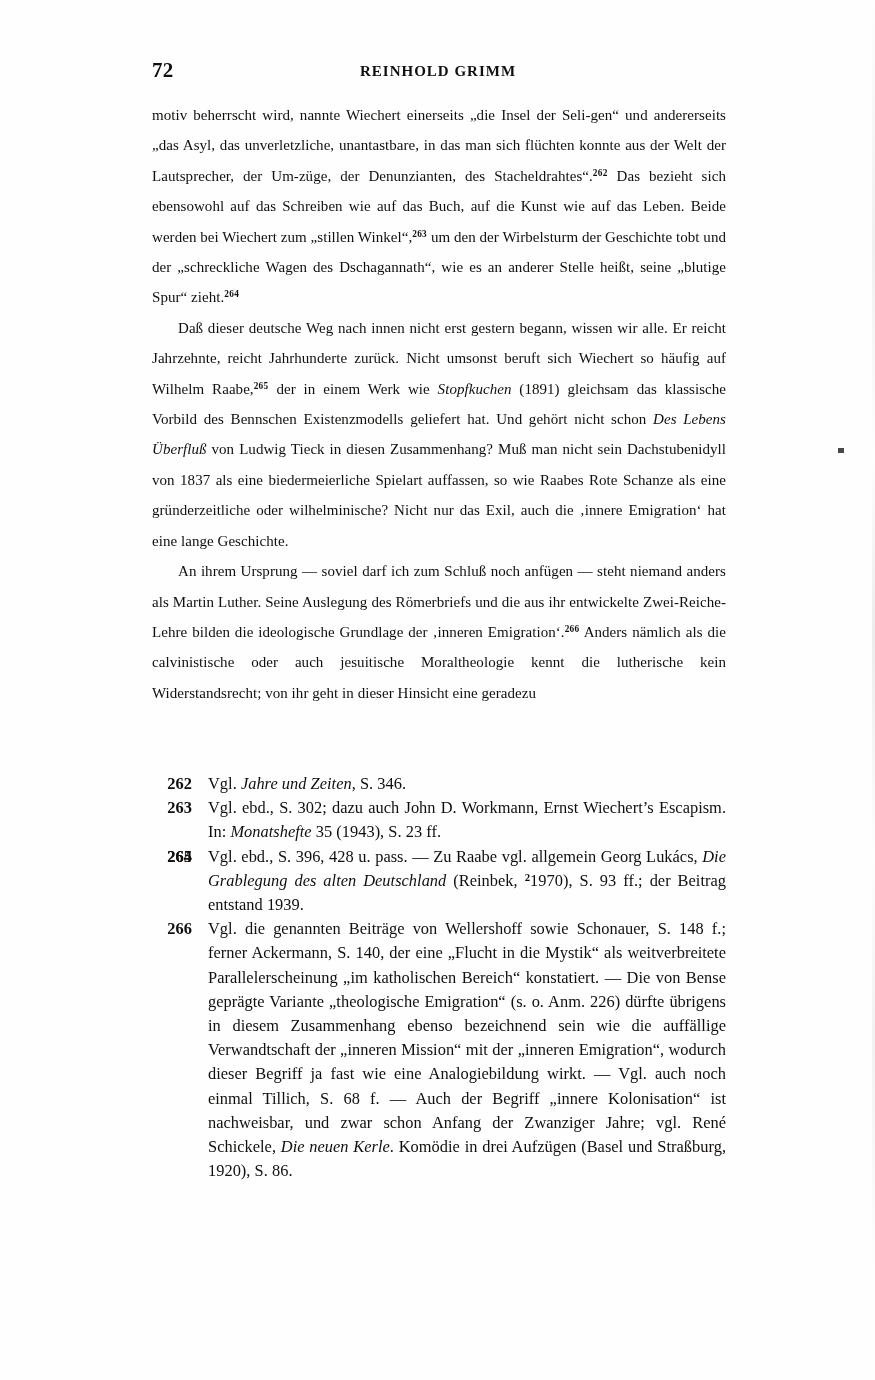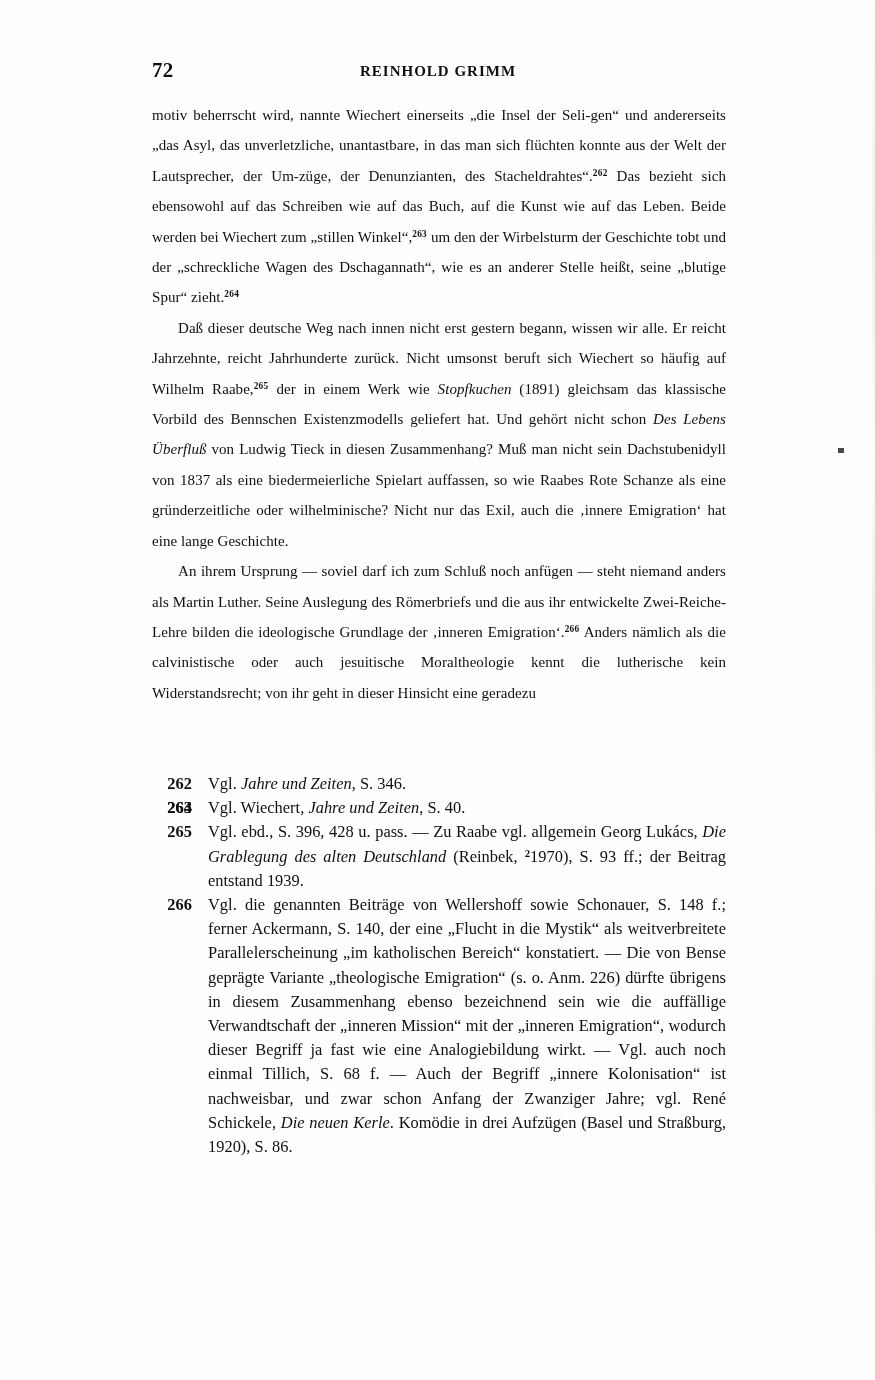--- a/index.html
+++ b/index.html
@@ -149,22 +149,22 @@
   </div>
 
   <div class="body-block">
       <p class="para">motiv beherrscht wird, nannte Wiechert einerseits „die Insel der Seli-gen“ und andererseits „das Asyl, das unverletzliche, unantastbare, in das man sich flüchten konnte aus der Welt der Lautsprecher, der Um-züge, der Denunzianten, des Stacheldrahtes“.<sup class="fnref">262</sup> Das bezieht sich ebensowohl auf das Schreiben wie auf das Buch, auf die Kunst wie auf das Leben. Beide werden bei Wiechert zum „stillen Winkel“,<sup class="fnref">263</sup> um den der Wirbelsturm der Geschichte tobt und der „schreckliche Wagen des Dschagannath“, wie es an anderer Stelle heißt, seine „blutige Spur“ zieht.<sup class="fnref">264</sup></p>
       <p class="para indent">Daß dieser deutsche Weg nach innen nicht erst gestern begann, wissen wir alle. Er reicht Jahrzehnte, reicht Jahrhunderte zurück. Nicht umsonst beruft sich Wiechert so häufig auf Wilhelm Raabe,<sup class="fnref">265</sup> der in einem Werk wie <i>Stopfkuchen</i> (1891) gleichsam das klassische Vorbild des Bennschen Existenzmodells geliefert hat. Und gehört nicht schon <i>Des Lebens Überfluß</i> von Ludwig Tieck in diesen Zusammenhang? Muß man nicht sein Dachstubenidyll von 1837 als eine biedermeierliche Spielart auffassen, so wie Raabes Rote Schanze als eine gründerzeitliche oder wilhelminische? Nicht nur das Exil, auch die ‚innere Emigration‘ hat eine lange Geschichte.</p>
       <p class="para indent">An ihrem Ursprung — soviel darf ich zum Schluß noch anfügen — steht niemand anders als Martin Luther. Seine Auslegung des Römerbriefs und die aus ihr entwickelte Zwei-Reiche-Lehre bilden die ideologische Grundlage der ‚inneren Emigration‘.<sup class="fnref">266</sup> Anders nämlich als die calvinistische oder auch jesuitische Moraltheologie kennt die lutherische kein Widerstandsrecht; von ihr geht in dieser Hinsicht eine geradezu</p>
     </div>
 
   <div class="footnotes">
       <div class="fn"><span class="fn-num">262</span><span>Vgl. <i>Jahre und Zeiten</i>, S. 346.</span></div>
-      <div class="fn"><span class="fn-num">263</span></div>
-      <div class="fn"><span class="fn-num">264</span><span>Vgl. Wiechert, <i>Jahre und Zeiten</i>, S. 40.</span></div>
+      <div class="fn"><span class="fn-num">263</span><span>Vgl. ebd., S. 302; dazu auch John D. Workmann, Ernst Wiechert’s Escapism. In: <i>Monatshefte</i> 35 (1943), S. 23 ff.</span></div>
+      <div class="fn"><span class="fn-num">264</span></div>
       <div class="fn"><span class="fn-num">265</span><span>Vgl. ebd., S. 396, 428 u. pass. — Zu Raabe vgl. allgemein Georg Lukács, <i>Die Grablegung des alten Deutschland</i> (Reinbek, <sup class="ed">2</sup>1970), S. 93 ff.; der Beitrag entstand 1939.</span></div>
       <div class="fn"><span class="fn-num">266</span><span>Vgl. die genannten Beiträge von Wellershoff sowie Schonauer, S. 148 f.; ferner Ackermann, S. 140, der eine „Flucht in die Mystik“ als weitverbreitete Parallelerscheinung „im katholischen Bereich“ konstatiert. — Die von Bense geprägte Variante „theologische Emigration“ (s. o. Anm. 226) dürfte übrigens in diesem Zusammenhang ebenso bezeichnend sein wie die auffällige Verwandtschaft der „inneren Mission“ mit der „inneren Emigration“, wodurch dieser Begriff ja fast wie eine Analogiebildung wirkt. — Vgl. auch noch einmal Tillich, S. 68 f. — Auch der Begriff „innere Kolonisation“ ist nachweisbar, und zwar schon Anfang der Zwanziger Jahre; vgl. René Schickele, <i>Die neuen Kerle</i>. Komödie in drei Aufzügen (Basel und Straßburg, 1920), S. 86.</span></div>
     </div>
 
   <div class="speck" style="left:838px; top:448px; width:6px; height:5px;"></div>
   <div class="edge-noise"></div>
 
 </div>
 
 </body></html>

